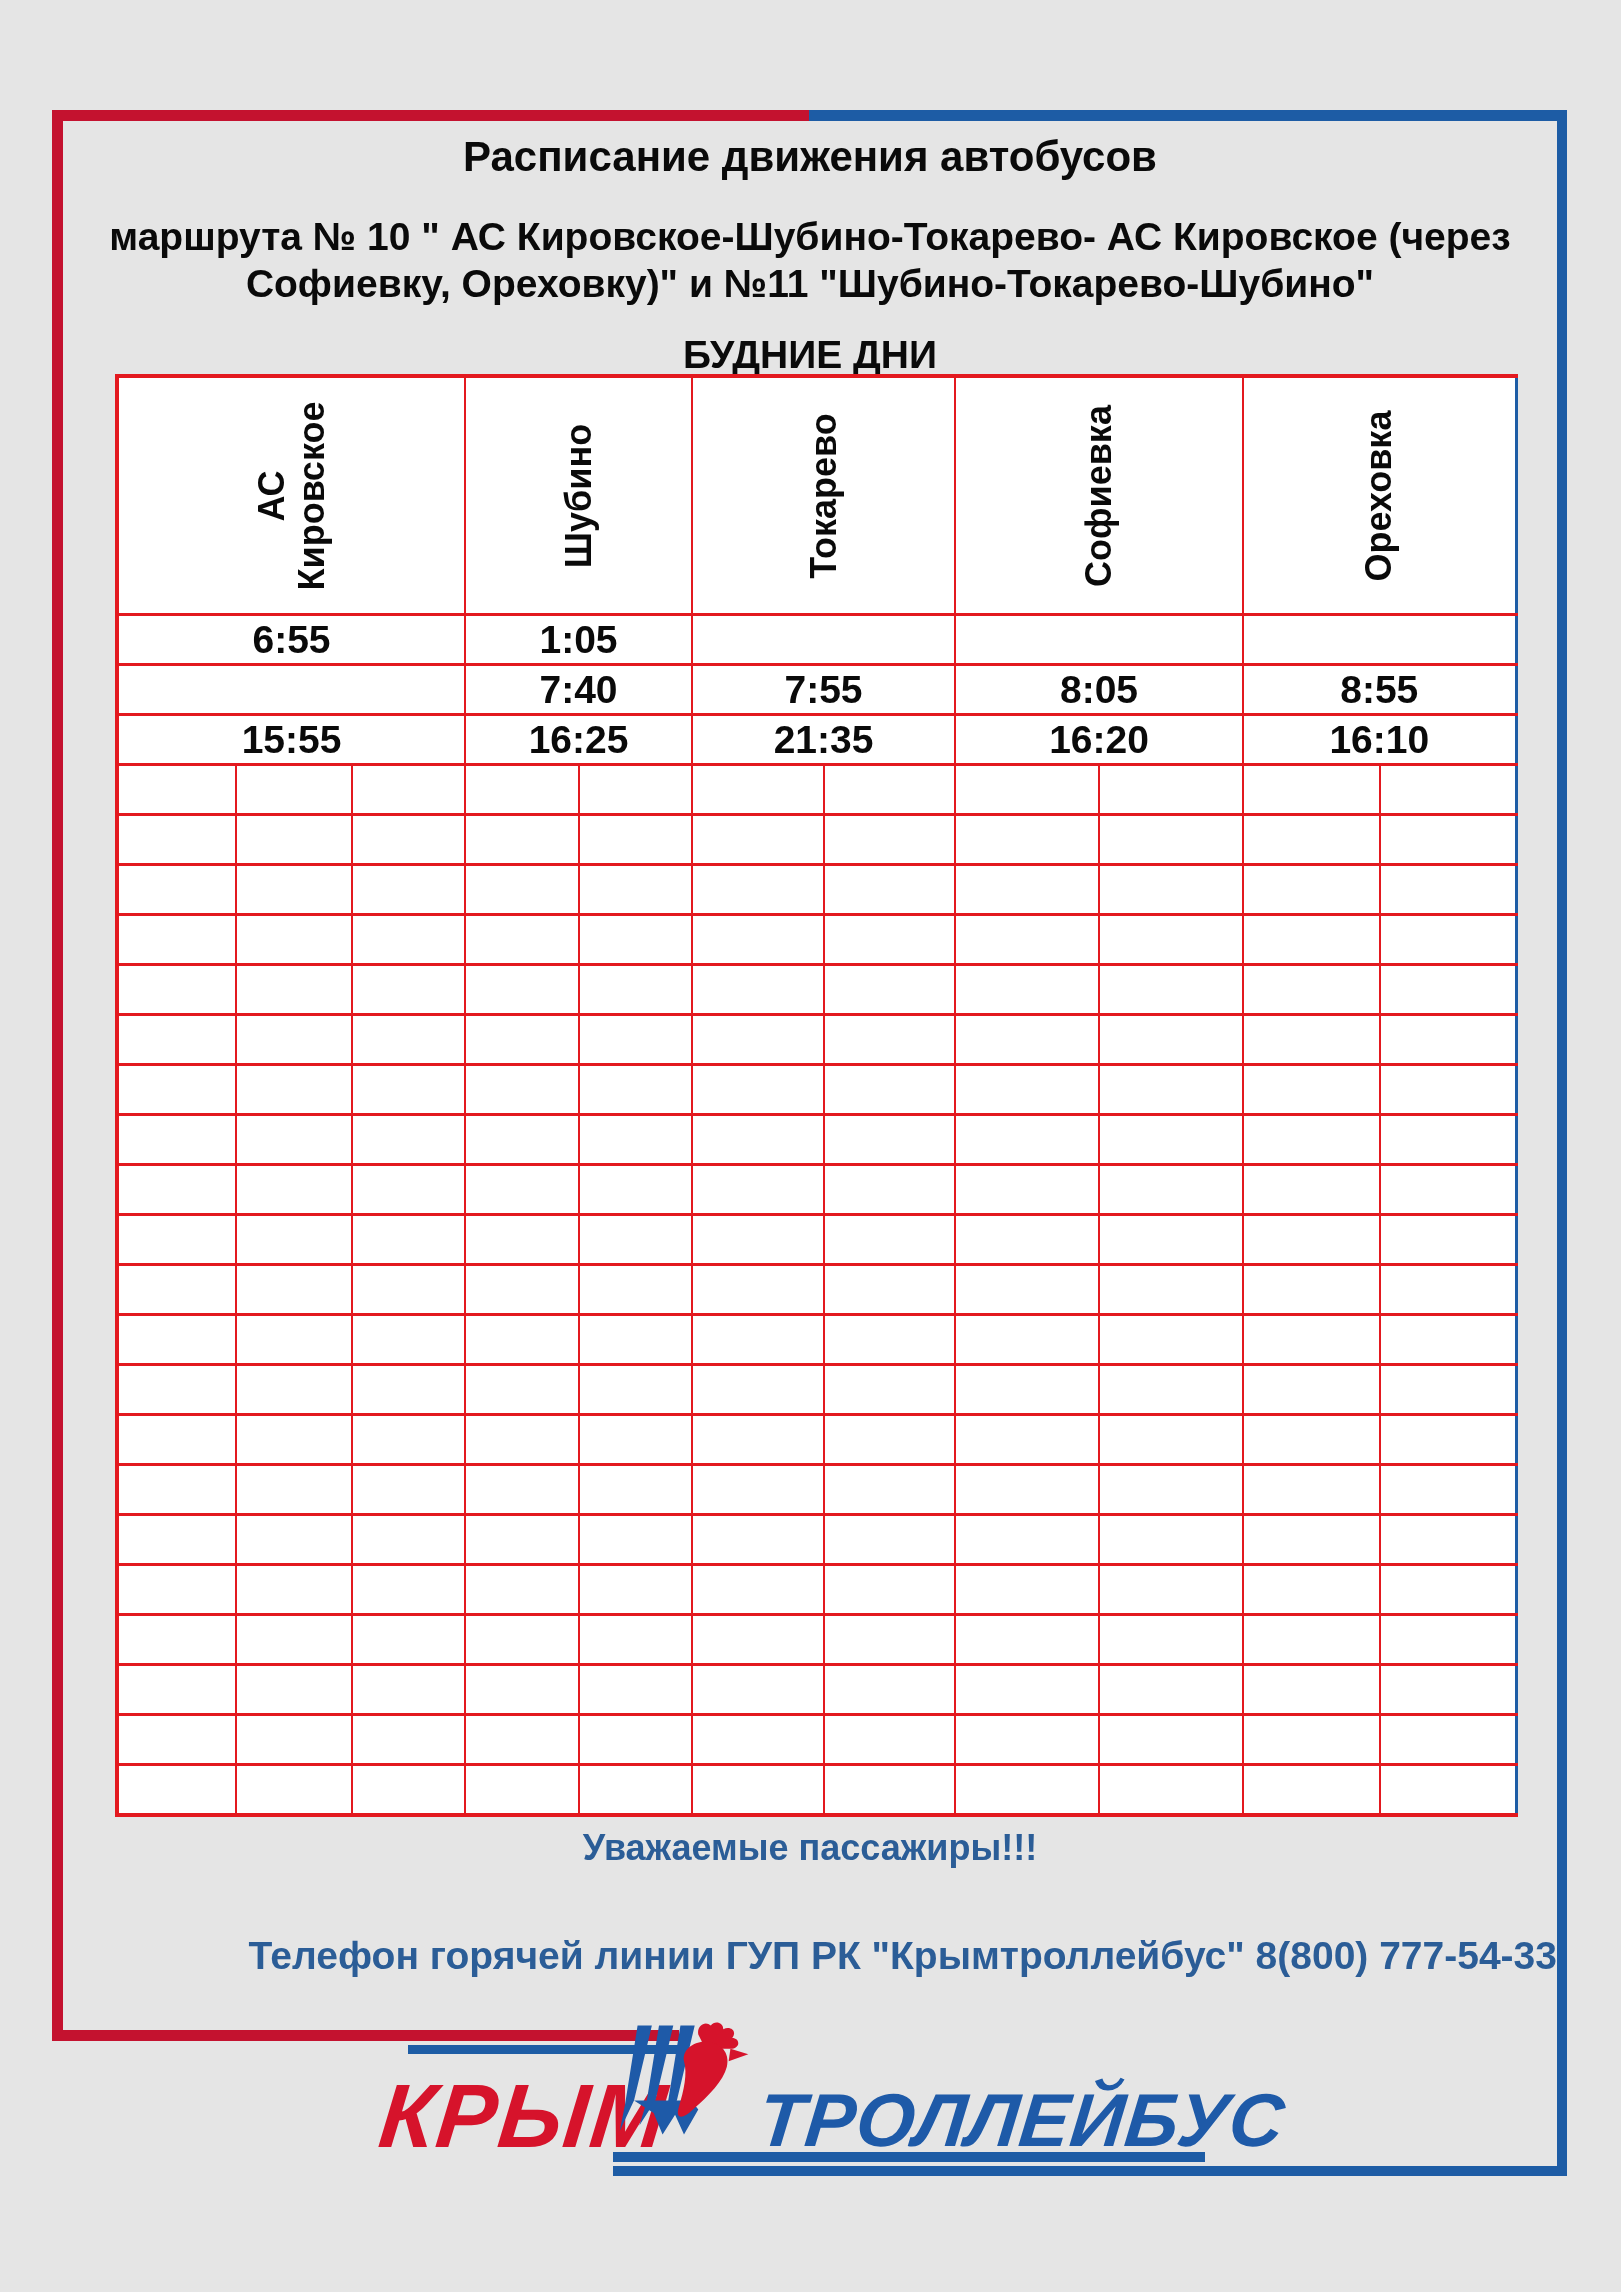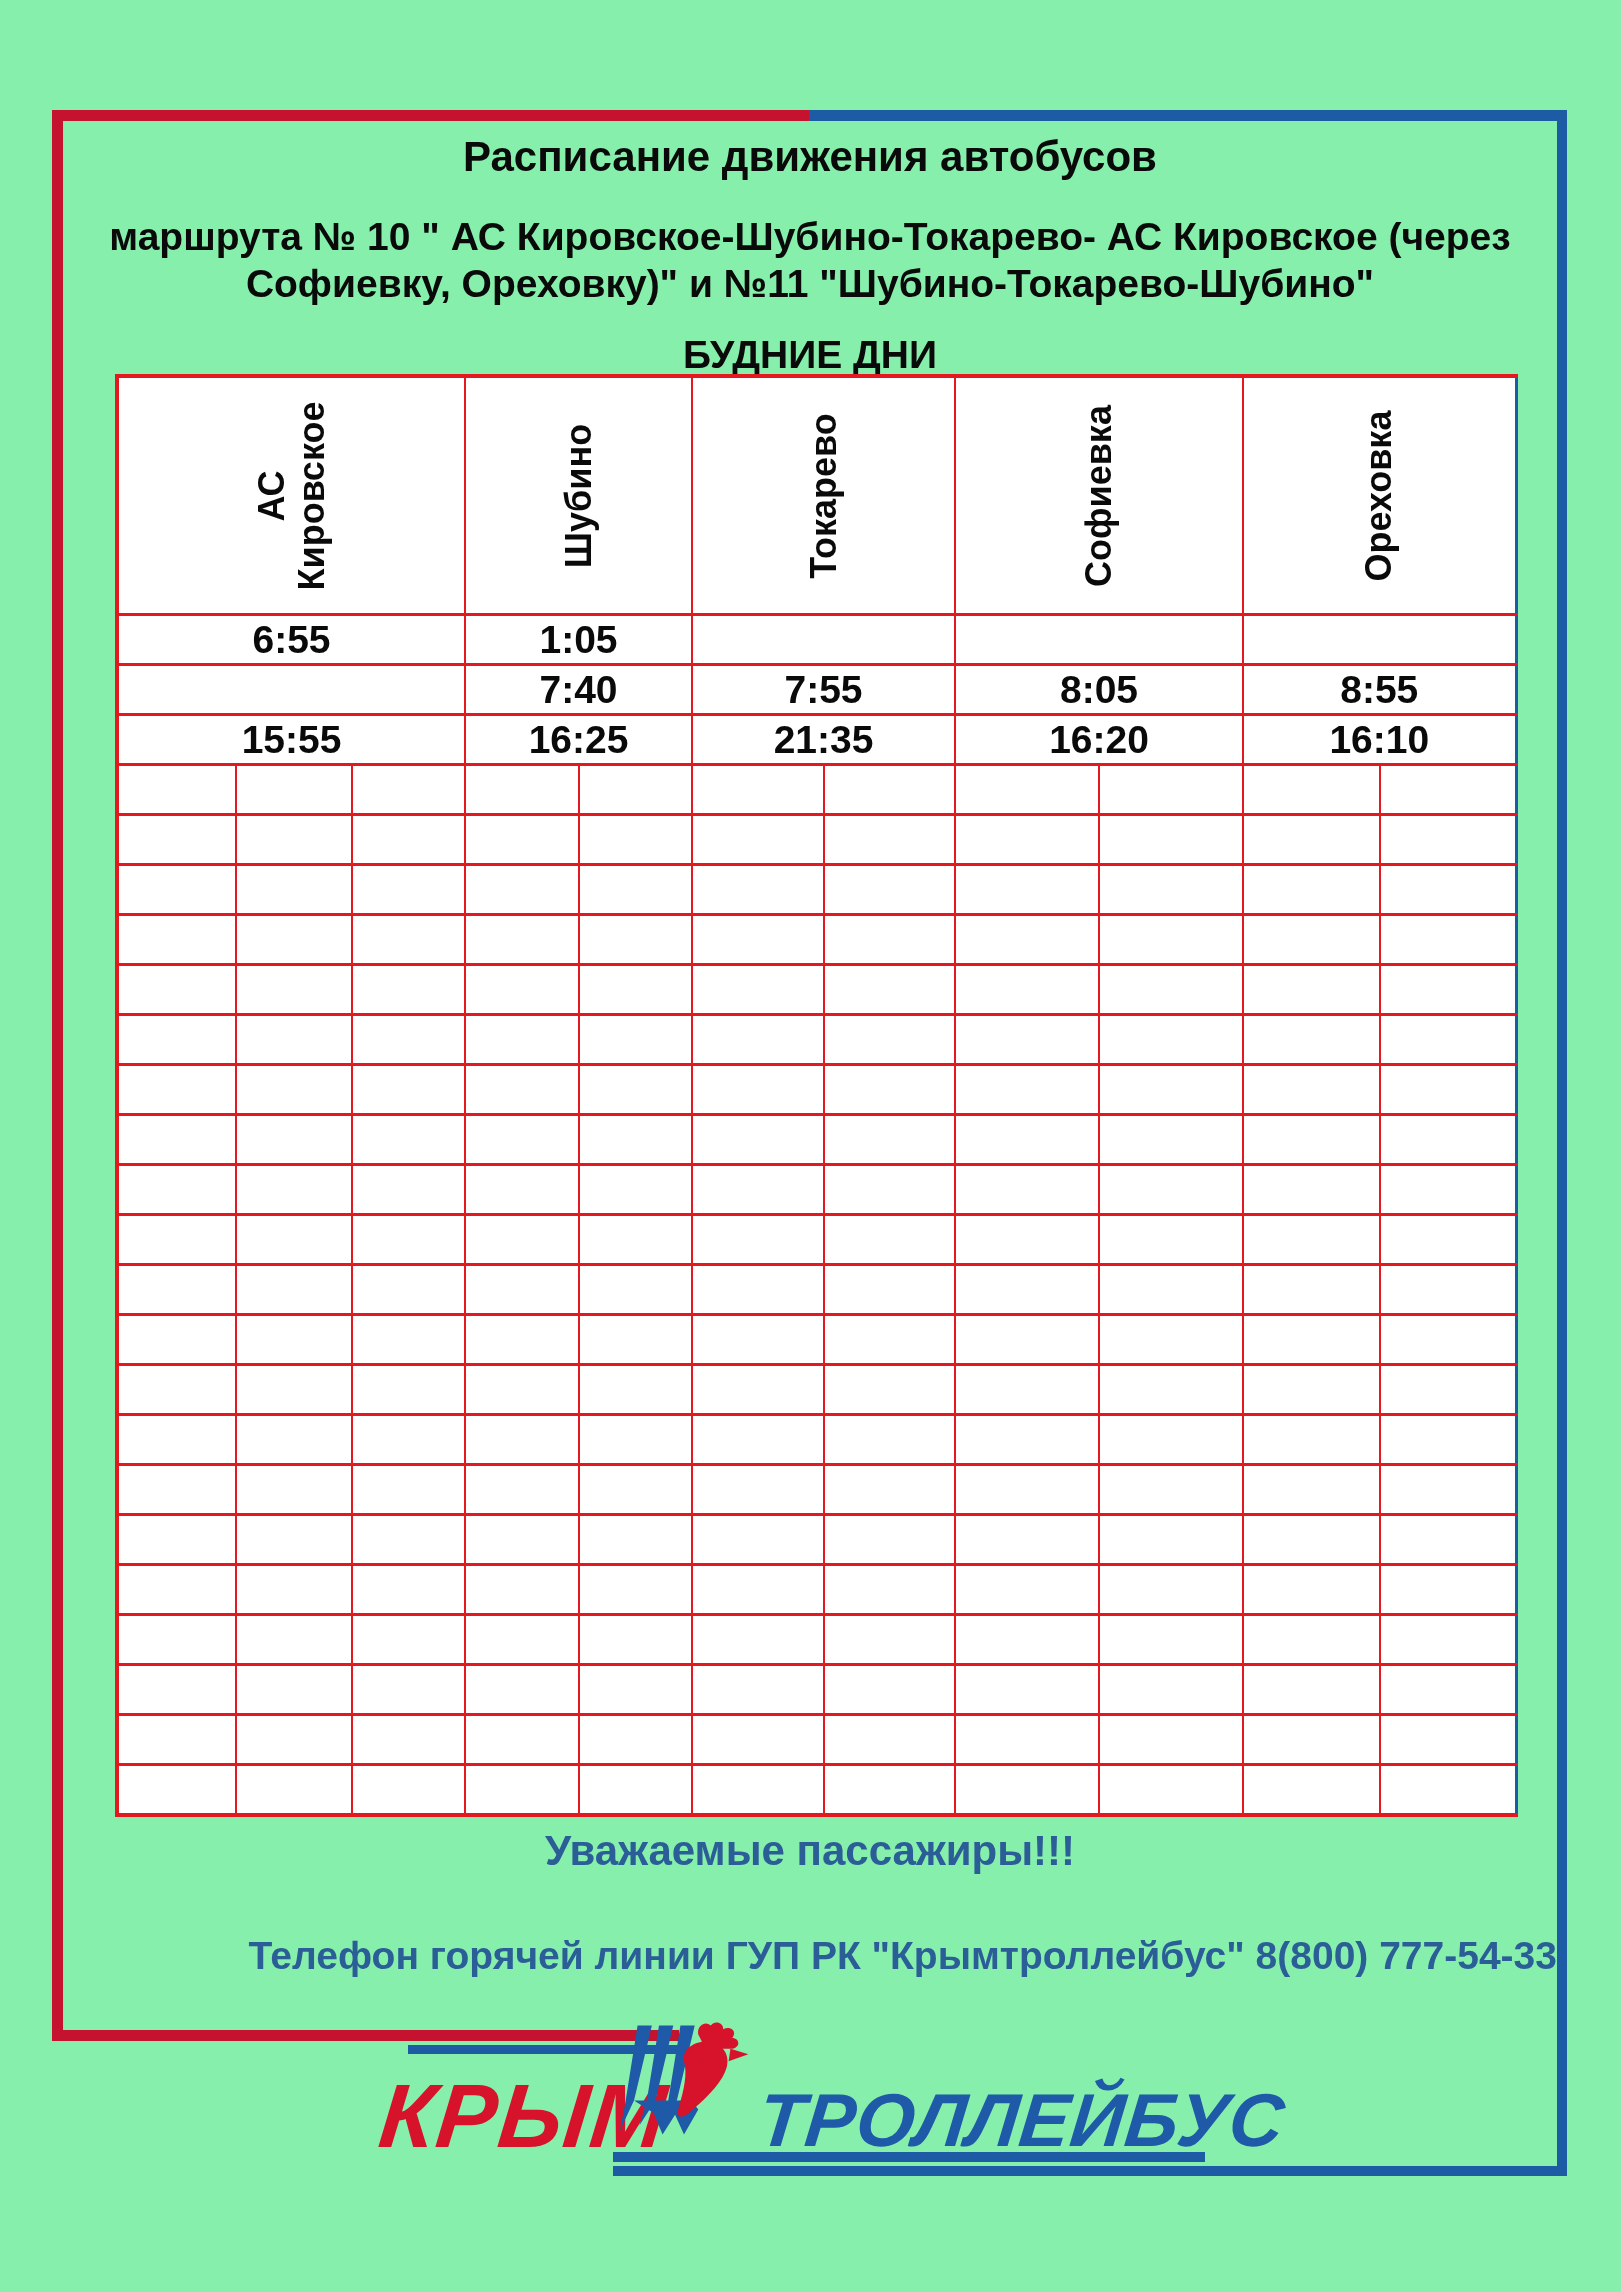--- a/index.html
+++ b/index.html
@@ -1,17 +1,17 @@
 <!DOCTYPE html>
 <html style="--table-red: #e3191f; --border-red: #c4122f; --border-blue: #1d5ca5; --notice-blue: #2b5d97; --logo-red: #d6132b; --logo-blue: #1e5aa8;font-size:14.3px"><head>
 <meta charset="utf-8">
 <style>
   html,body { margin:0; padding:0; background:#ffffff; }
   .page {
-    position:relative; width:1621px; height:2293px; background:#86efac;
+    position:relative; width:1621px; height:2293px; background:#e5e5e5;
     font-family:"Liberation Sans", sans-serif; color:#0a0a0a; overflow:hidden;
   }
   
   .frame { position:absolute; }
   .frame.red  { background:var(--border-red,  #c4122f); }
   .frame.blue { background:var(--border-blue, #1d5ca5); }
   .frame-top-left    { left:52px;   top:110px;  width:757px;  height:10.7px; }
   .frame-top-right   { left:809px;  top:110px;  width:758px;  height:10.7px; }
   .frame-left        { left:52px;   top:110px;  width:10.7px;   height:1931px; }
   .frame-right       { left:1557px; top:110px;  width:9.9px;   height:2066px; }
@@ -45,21 +45,21 @@
     transform:translate(-50%,-50%) rotate(-90deg);
     text-align:center; font-weight:bold; font-size:36px; line-height:1.12; color:#0a0a0a;
   }
   tr.data-row td { height:47px; text-align:center; vertical-align:middle;
     font-weight:bold; font-size:39px; line-height:1; }
   td.red-right-inset { box-shadow: inset -4.5px 0 0 var(--table-red, #e3191f); }
 
   
   .notice { position:absolute; left:63px; width:1494px; text-align:center;
     font-weight:bold; color:var(--notice-blue, #2b5d97); }
-  .notice-1 { top:1827px; font-size:42px;text-align:center; }
+  .notice-1 { top:1827px; font-size:36px;text-align:center; }
   .notice-2 { top:1875px; font-size:38px; }
   .hotline  { top:1934px; font-size:39px;text-align:right; }
 
   
   .logo-word { position:absolute; font-weight:bold; font-style:italic; line-height:1; white-space:nowrap; }
   .logo-krym { left:380px; top:2071px; font-size:90px; letter-spacing:1.8px;
     color:var(--logo-red, #d6132b); transform:skewX(-6deg); }
   .logo-trol { left:759px; top:2083px; font-size:75px; letter-spacing:0.9px;
     color:var(--logo-blue, #1e5aa8); transform:skewX(-6deg); }
   .logo-bird { position:absolute; left:616px; top:2022px; width:136px; height:125px; }

